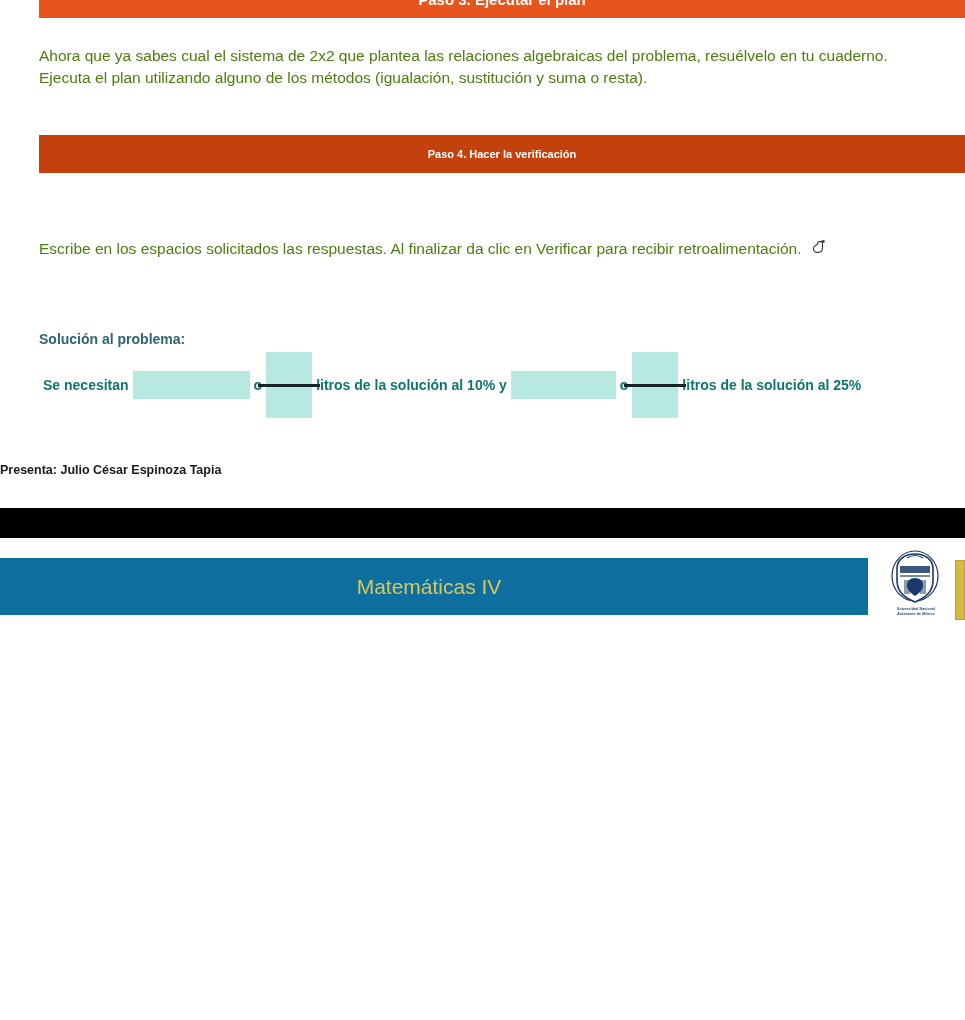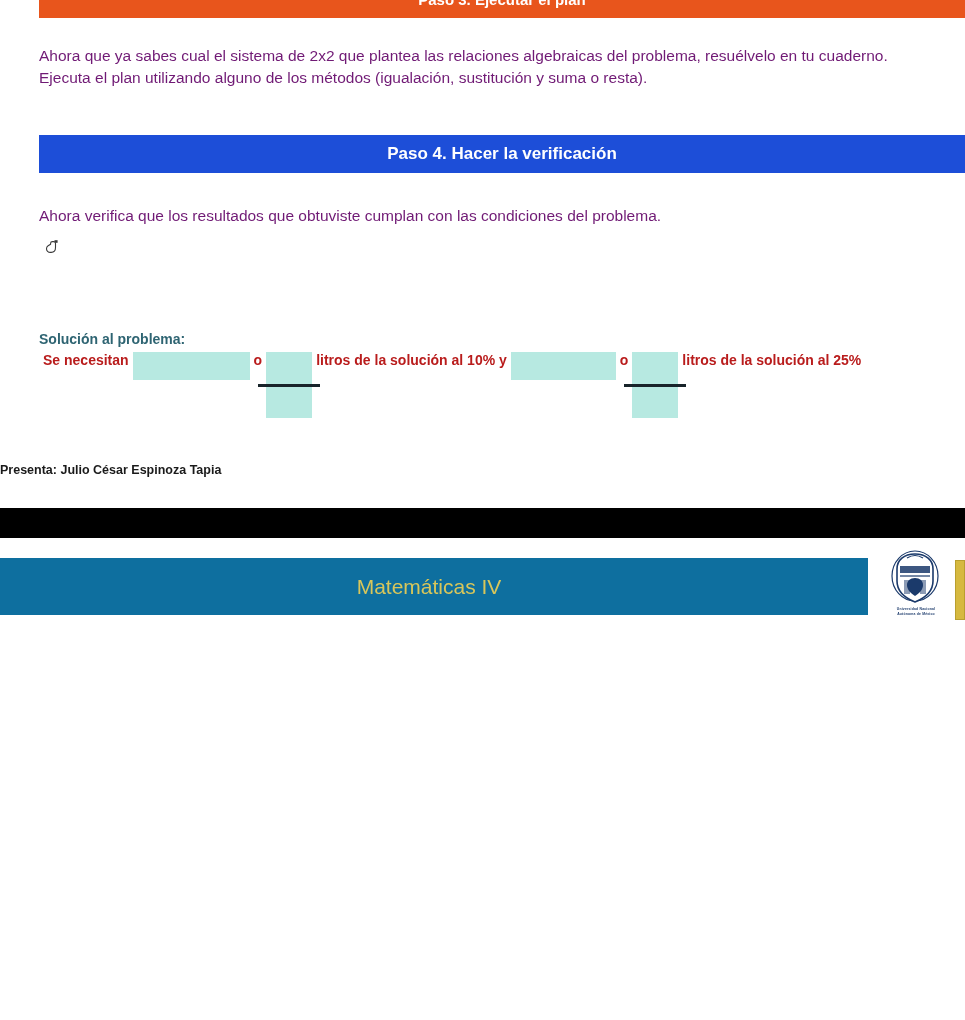--- a/index.html
+++ b/index.html
@@ -40,37 +40,37 @@
     font-weight: bold;
     text-align: center;
     line-height: 36px;
     overflow: hidden;
   }
 
   .body-para {
     position: absolute;
     left: 39px;
     width: 880px;
-    color: #701a75;
+    color: #4d7c0f;
     font-size: 15.5px;
     line-height: 22px;
   }
   #para-ejecuta { top: 45px; }
   #para-verifica { top: 205px; }
   #para-escribe  { top: 238px; }
 
   .banner-paso4 {
     position: absolute;
     left: 39px;
     top: 135px;
     width: 926px;
     height: 38px;
-    background: #1d4ed8;
+    background: #c2410c;
     color: #ffffff;
-    font-size: 17px;
+    font-size: 11px;
     font-weight: bold;
     text-align: center;
     line-height: 38px;
   }
 
   .hand-cursor {
     display: inline-block;
     vertical-align: -3px;
     margin-left: 5px;
   }
@@ -84,24 +84,24 @@
     color: #2e6472;
     margin-top: 28px;
   }
 
   
   .answer-row {
     position: absolute;
     left: 39px;
     top: 352px;
     display: flex;
-    align-items: flex-start;
+    align-items: center;
     font-size: 14px;
     font-weight: bold;
-    color: #b91c1c;
+    color: #0f766e;
     white-space: nowrap;
   }
   .answer-row .txt { padding: 0 4px; }
 
   
   .blank {
     background: #b7e9e1;
     display: inline-block;
   }
   .blank-wide   { width: 117px; height: 28px; }
@@ -196,23 +196,23 @@
 <body>
 
 <div class="slide" id="slide-one">
 
   <div class="banner-top">Paso 3. Ejecutar el plan</div>
 
   <div class="body-para" id="para-ejecuta">Ahora que ya sabes cual el sistema de 2x2 que plantea las relaciones algebraicas del problema, resuélvelo en tu cuaderno. Ejecuta el plan utilizando alguno de los métodos (igualación, sustitución y suma o resta).</div>
 
   <div class="banner-paso4">Paso 4. Hacer la verificación</div>
 
-  <div class="body-para" id="para-verifica">Ahora verifica que los resultados que obtuviste cumplan con las condiciones del problema.</div>
 
   <div class="body-para" id="para-escribe">
+    <span>Escribe en los espacios solicitados las respuestas. Al finalizar da clic en Verificar para recibir retroalimentación.</span>
     <span class="hand-cursor">
       <svg width="16" height="18" viewBox="0 0 16 18" aria-hidden="true">
         <path d="M10.5 1.2 h3.1 v2.6 h-3.1 z" fill="#3a3a3a"></path>
         <path d="M9.4 2.6 c1.2 0 2.1 .7 2.1 1.9 v4.0 c0 2.9 -1.8 4.9 -4.3 4.9 h-.9 c-2.2 0 -3.8 -1.6 -3.8 -3.7 c0 -1.3 .6 -2.3 1.6 -2.9 l2.5 -1.5 v-1.0 c0 -1.0 .8 -1.7 1.8 -1.7 z" fill="#ffffff" stroke="#3a3a3a" stroke-width="1.1" stroke-linejoin="round"></path>
       </svg>
     </span>
   </div>
 
   <div class="sol-title">Solución al problema:</div>
 

